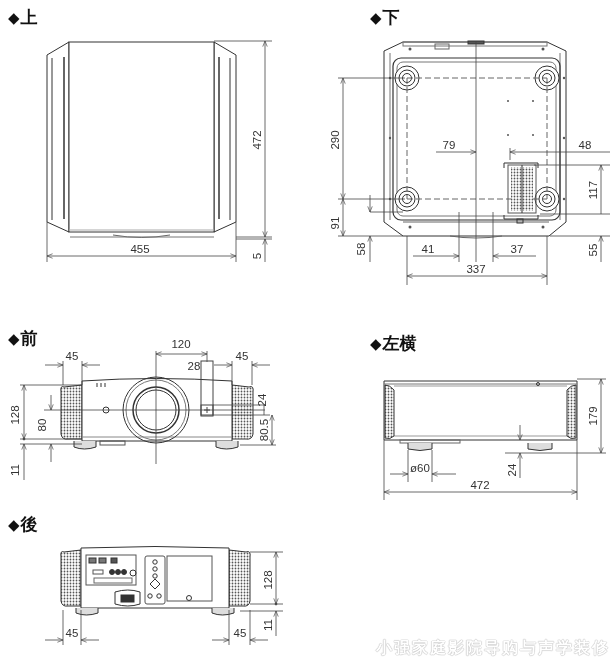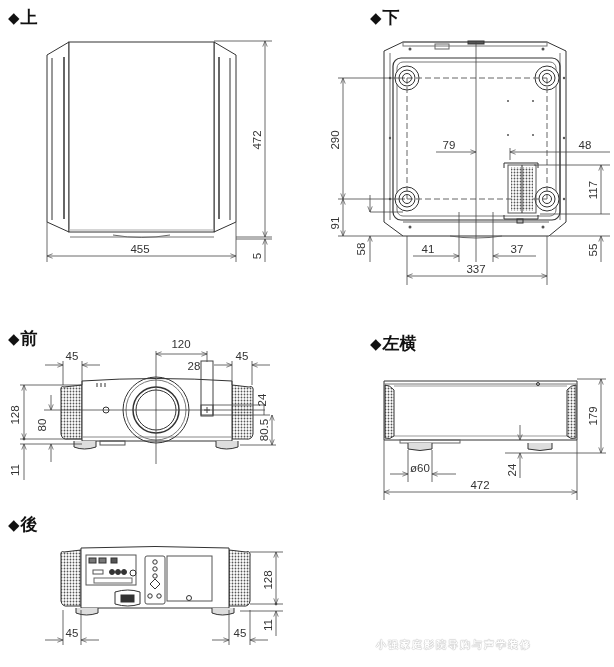--- a/index.html
+++ b/index.html
@@ -3,21 +3,21 @@
 <meta charset="utf-8">
 <style>
   html, body { margin:0; padding:0; background:#ffffff; }
   body { width:614px; height:667px; position:relative; overflow:hidden;
          font-family:"Liberation Sans", "DejaVu Sans", sans-serif; color:#222; }
   .view-title { position:absolute; font-size:17px; font-weight:bold; color:#111;
                 font-family:"DejaVu Sans", sans-serif; letter-spacing:0; }
   .view-title .diamond { font-size:15px; margin-right:1px; }
   svg { position:absolute; left:0; top:0; }
   .dim { font-family:"Liberation Sans", sans-serif; font-size:11.5px; fill:#333; }
-  .watermark { position:absolute; left:376px; top:638px; font-size:10px; font-weight:bold;
+  .watermark { position:absolute; left:376px; top:638px; font-size:16px; font-weight:bold;
                color:#fff; letter-spacing:2px; font-family:"DejaVu Sans", sans-serif;
                text-shadow:0 0 1px #bbb, 0 0 1px #bbb, 0 0 1px #bbb; }
 </style>
 </head>
 <body>
 
 <div class="view-title" style="left:8px;top:6px;">
   <span class="diamond">◆</span><span>上</span>
 </div>
 <div class="view-title" style="left:370px;top:6px;">

